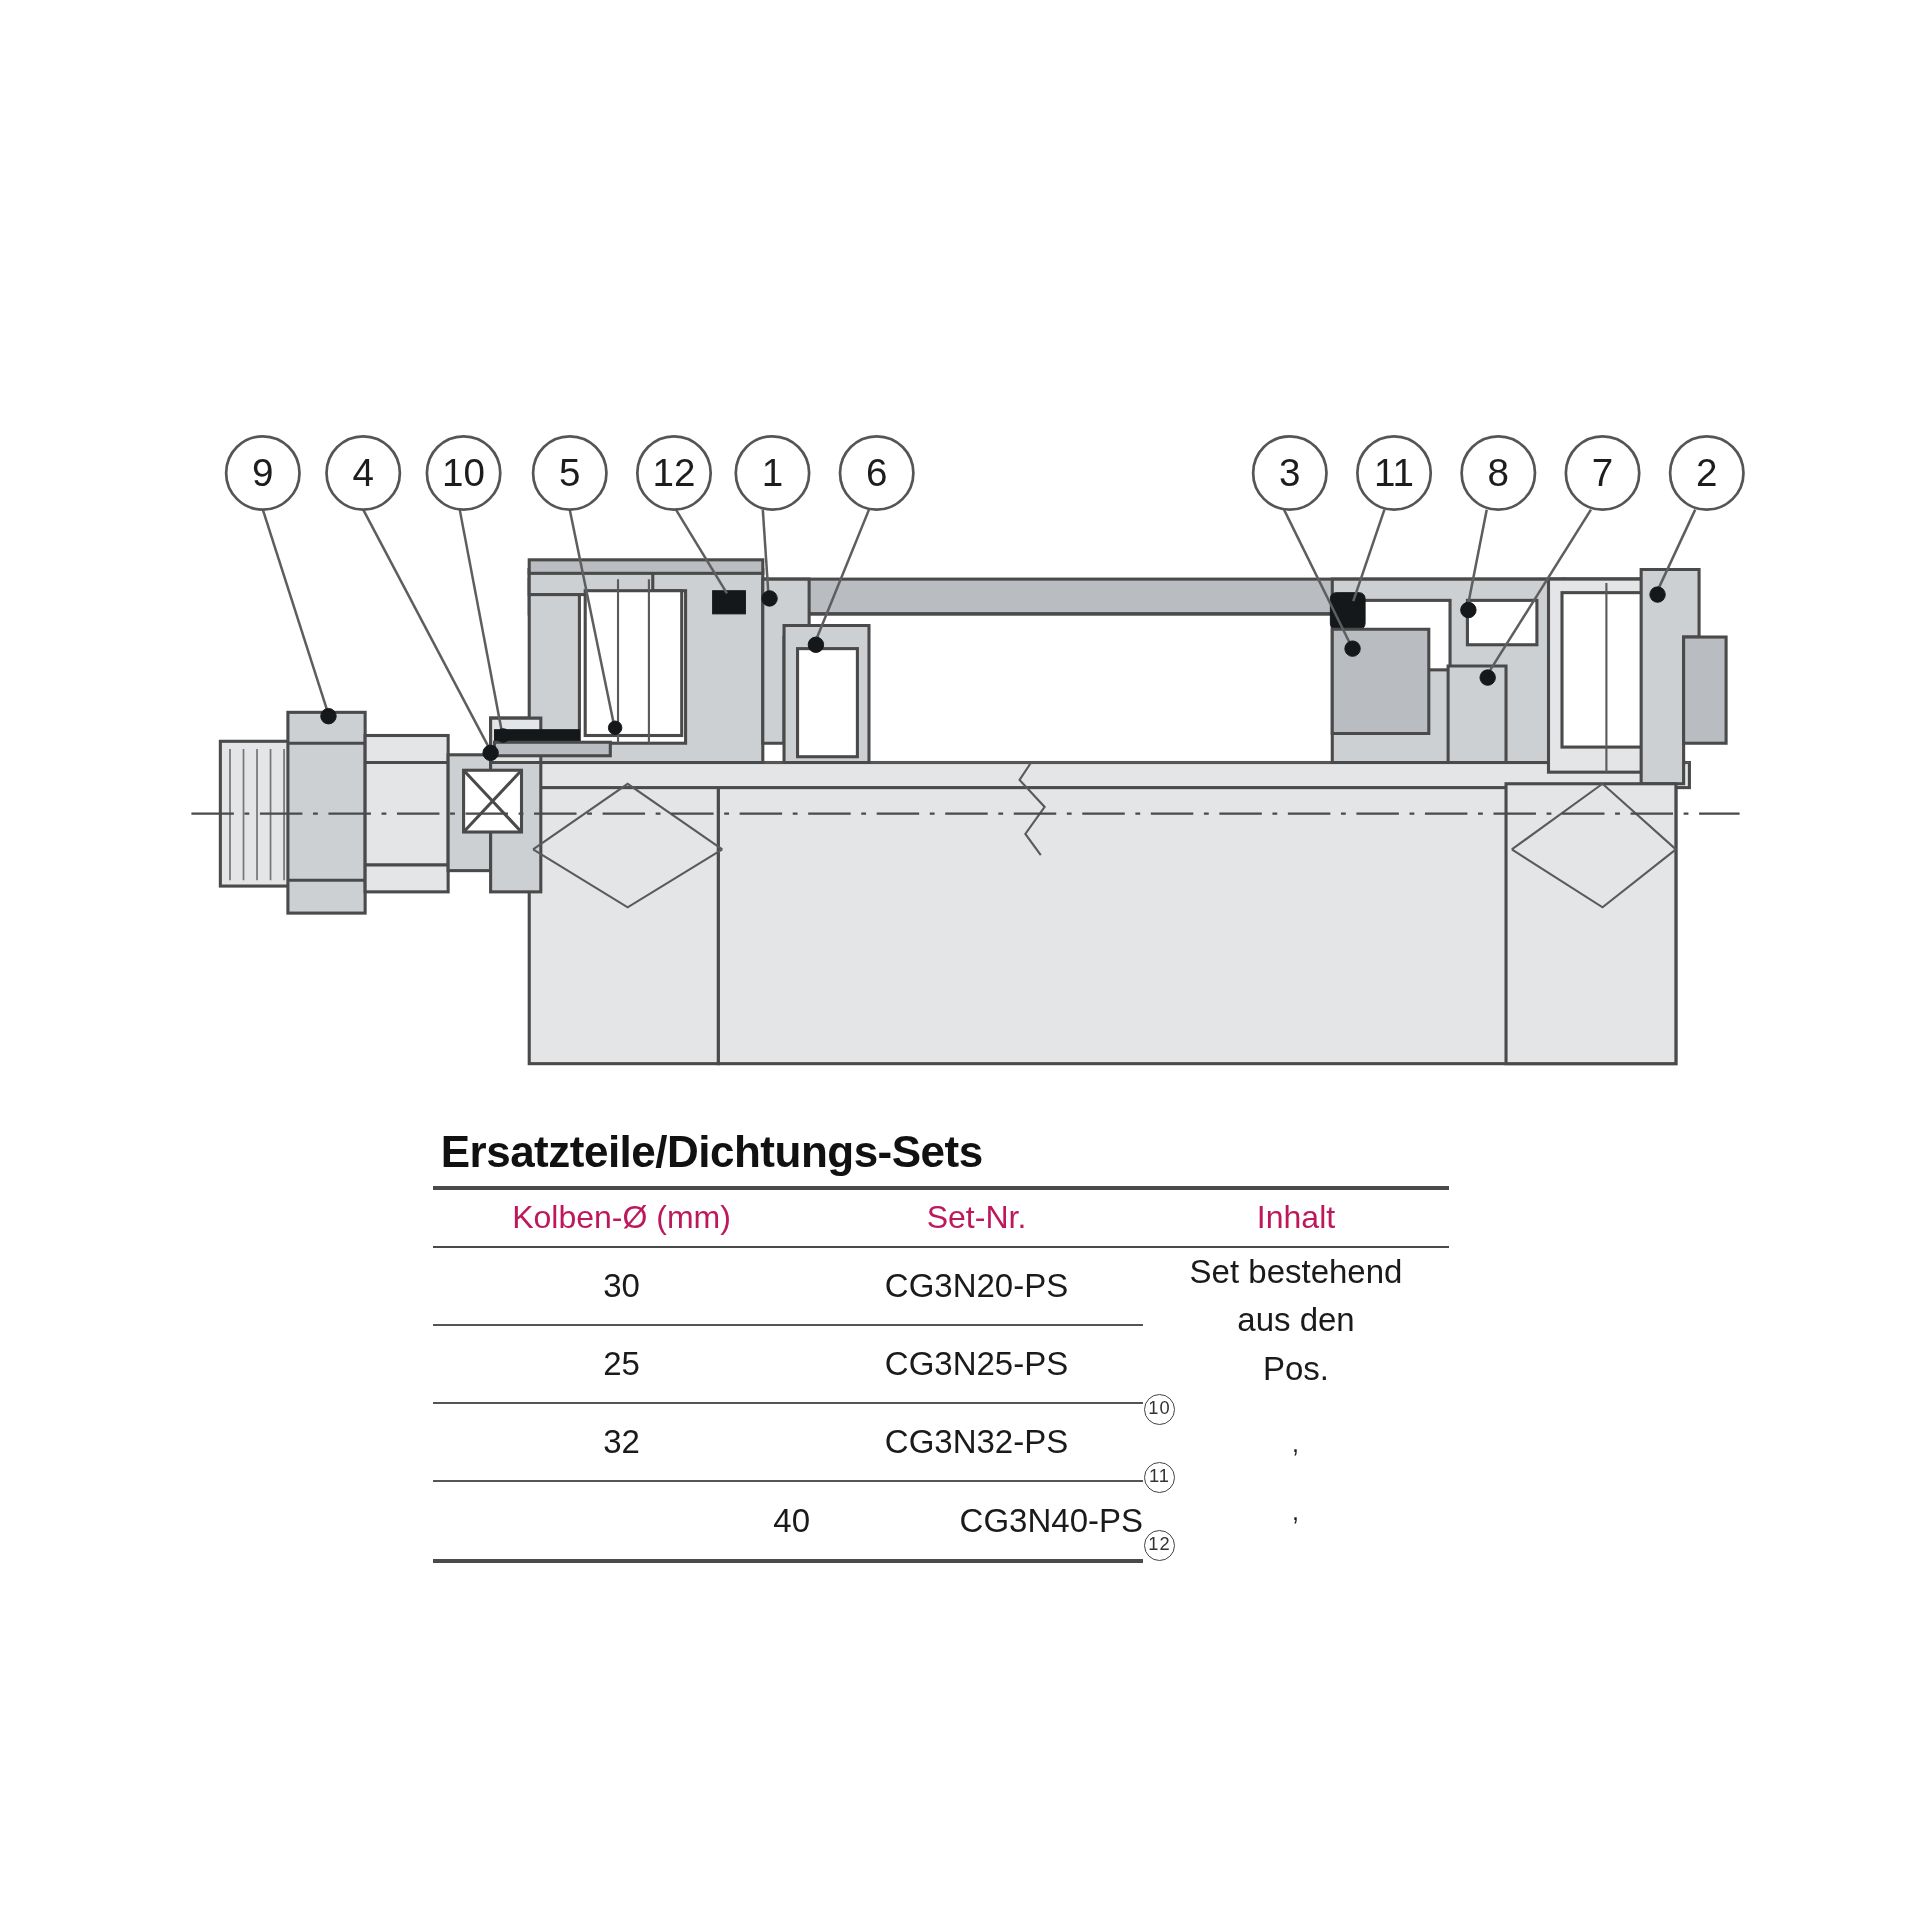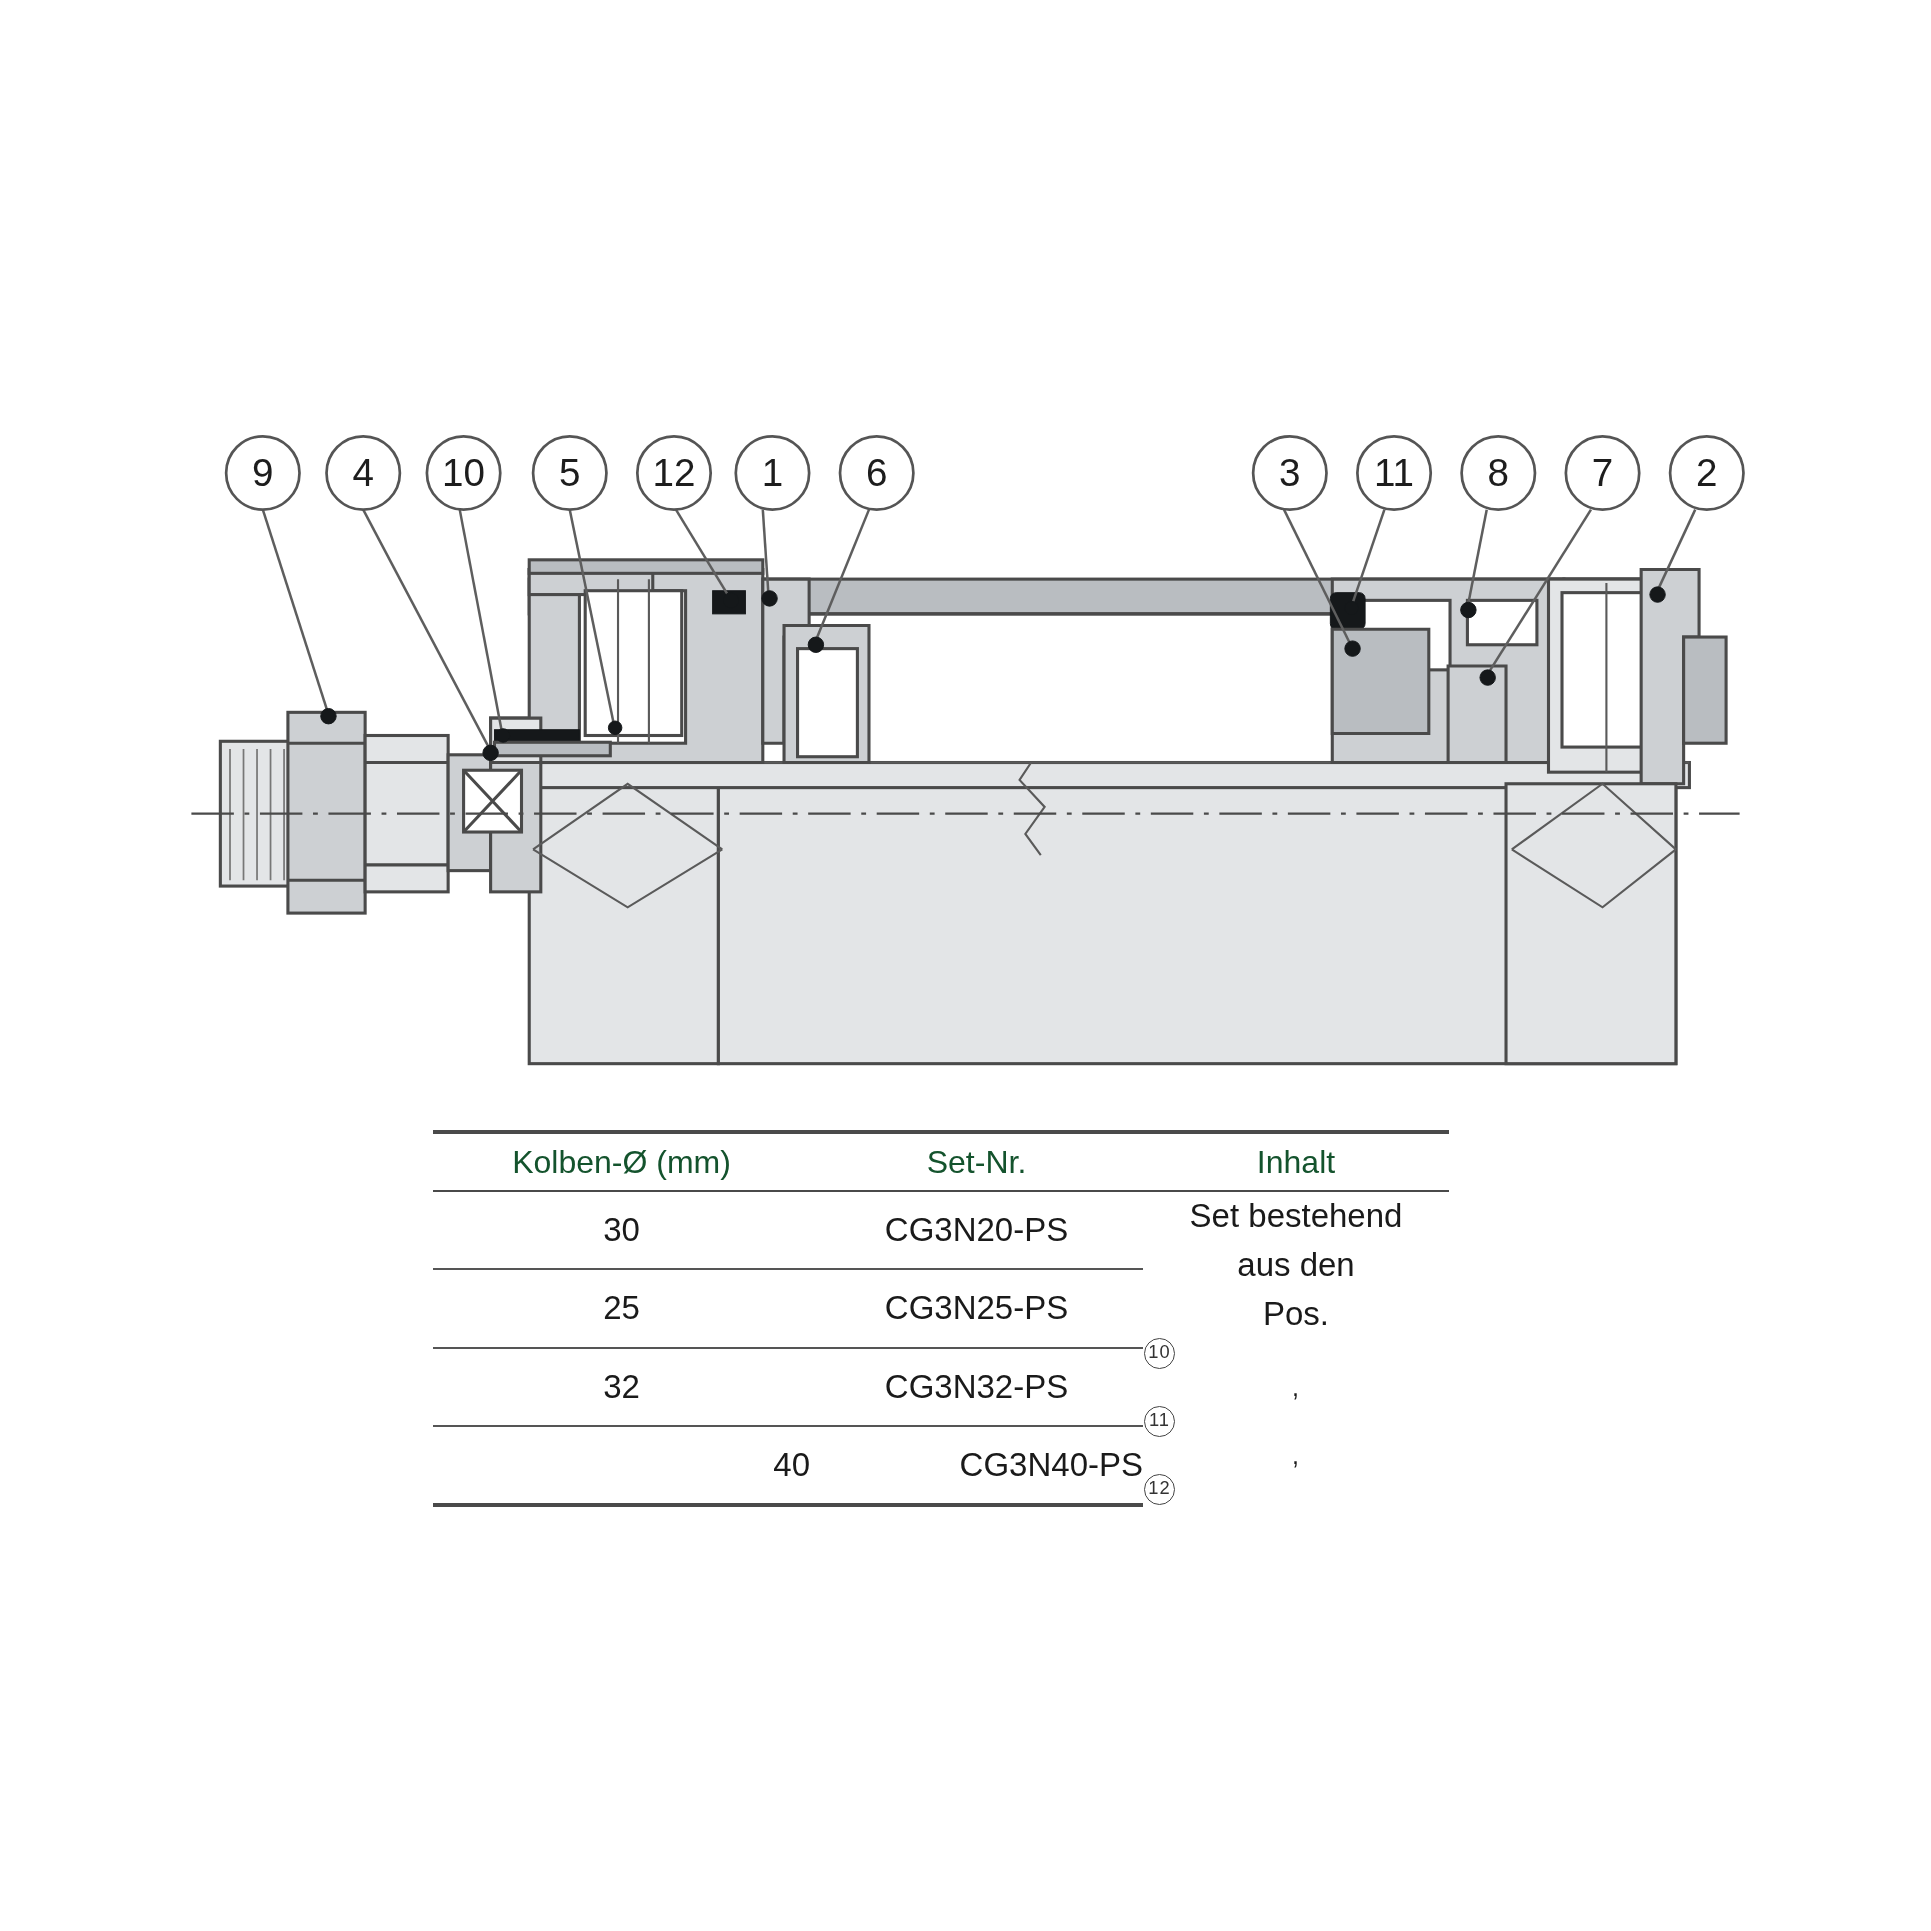--- a/index.html
+++ b/index.html
@@ -56,21 +56,21 @@
   table.parts td, table.parts th {
     border: 0;
     text-align: center;
     vertical-align: middle;
     font-weight: normal;
     padding: 0;
   }
   table.parts thead th {
     font-size: 32px;
     height: 56px;
-    color: #14532d;
+    color: #be185d;
     border-top: 4.8px solid #4a4a4a;
     border-bottom: 2.9px solid #4a4a4a;
   }
   table.parts tbody td {
     font-size: 33px;
     height: 60px;
     border-bottom: 2.9px solid #555555;
     color: #1a1a1a;
   }
   table.parts tbody tr:last-child td {
@@ -325,20 +325,21 @@
         <text class="baltxt" x="1660" y="504">7</text>
       </g>
       <g>
         <circle class="balc" cx="1768" cy="490" r="38"></circle>
         <text class="baltxt" x="1768" y="504">2</text>
       </g>
     </svg>
   </div>
 
   <div id="parts-block">
+    <div id="parts-title">Ersatzteile/Dichtungs-Sets</div>
 
     <table class="parts">
       <thead>
         <tr>
           <th class="col-dia">Kolben-Ø (mm)</th>
           <th class="col-set">Set-Nr.</th>
           <th class="col-inh">Inhalt</th>
         </tr>
       </thead>
       <tbody>

